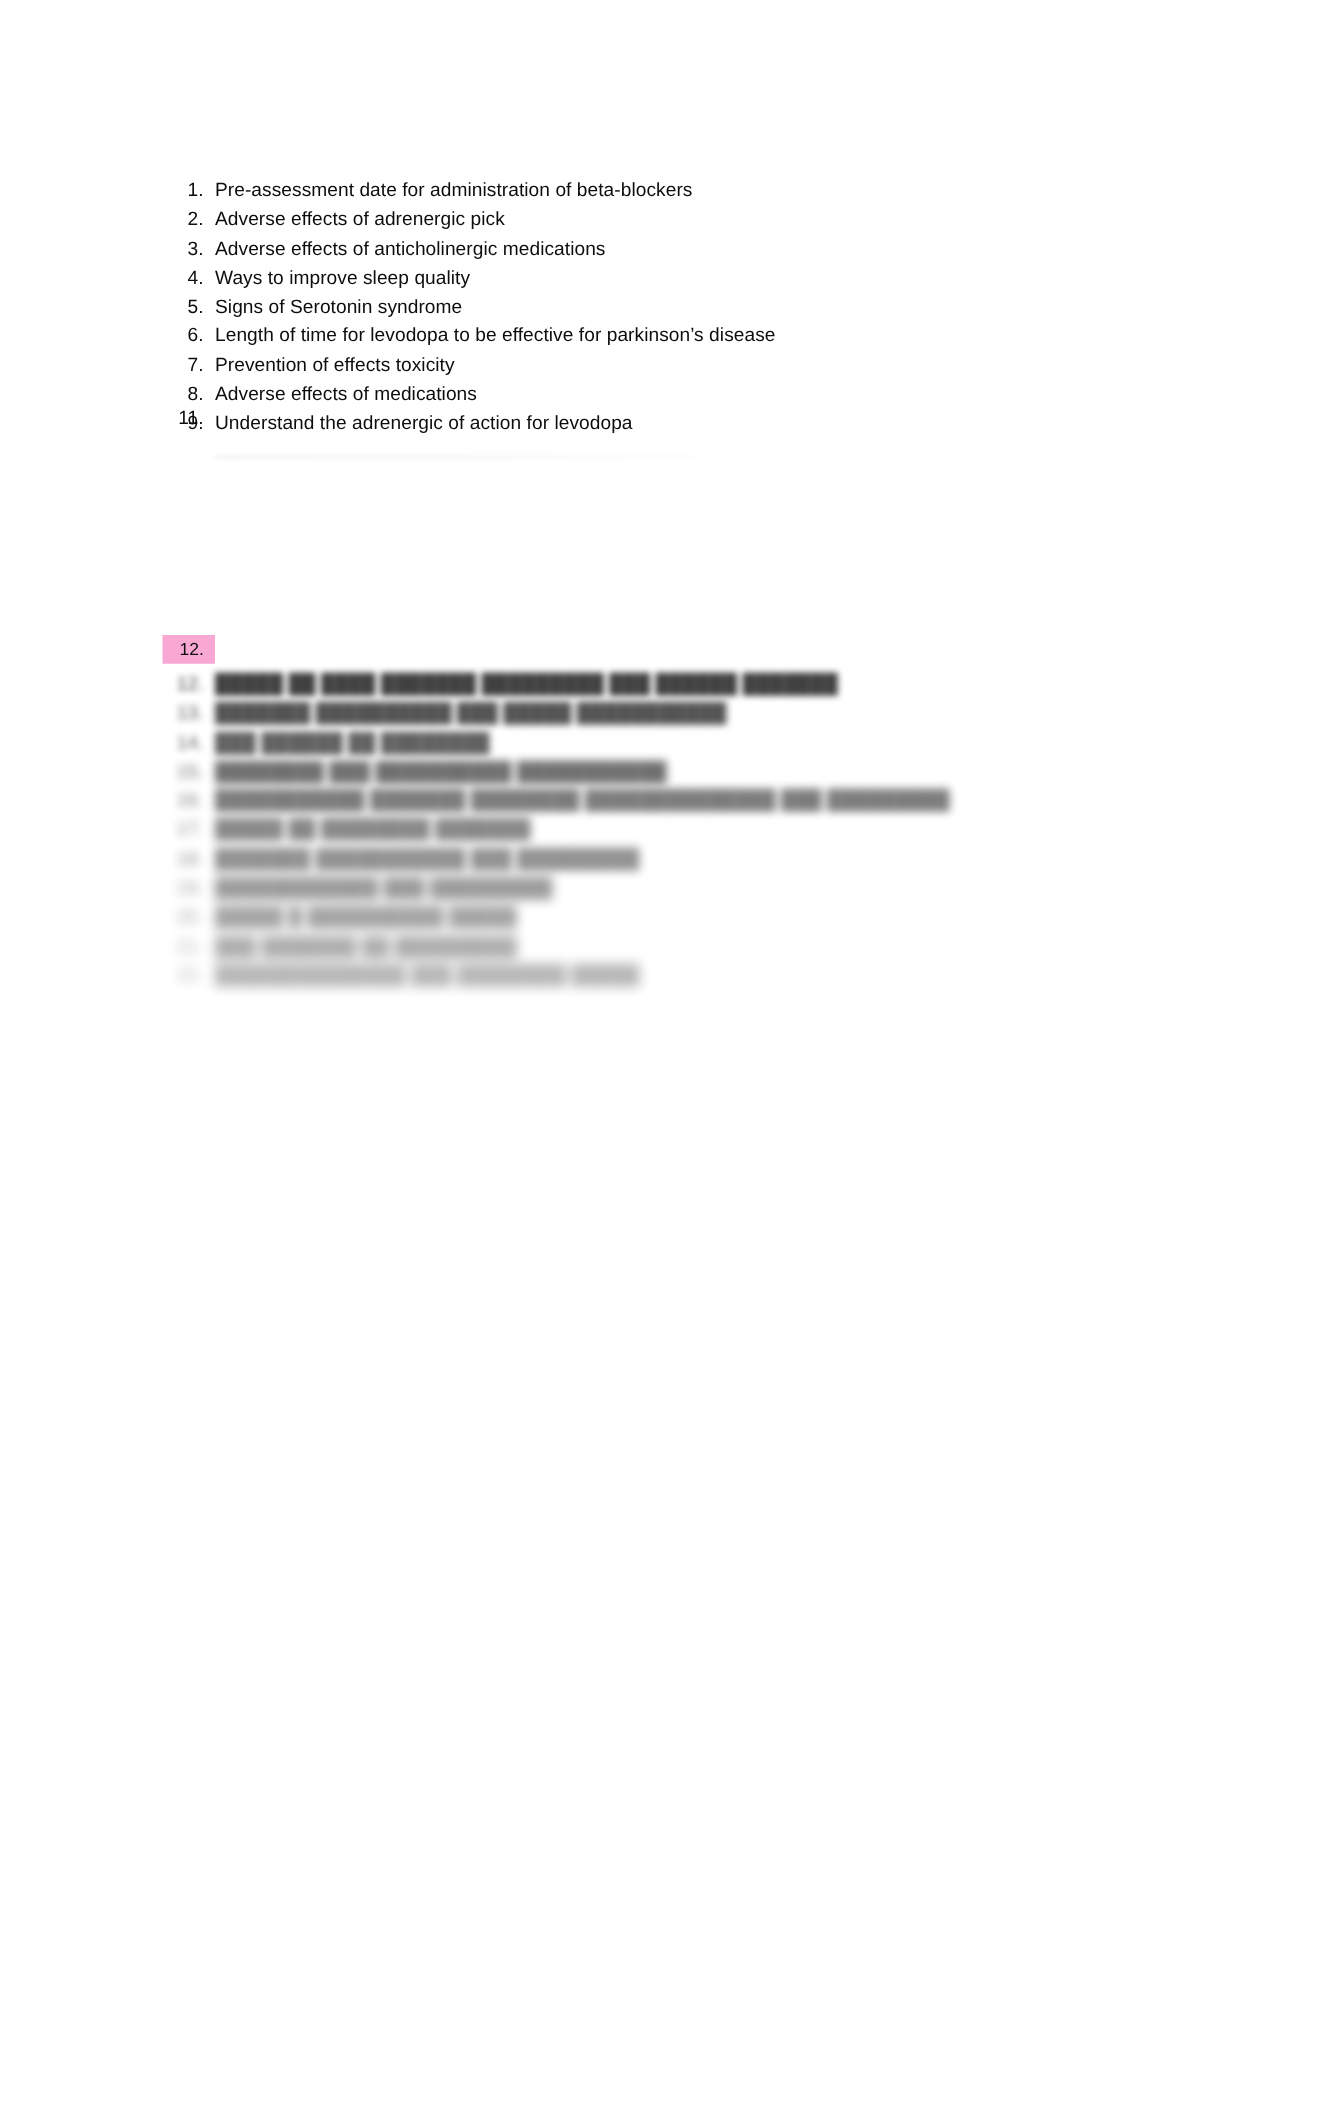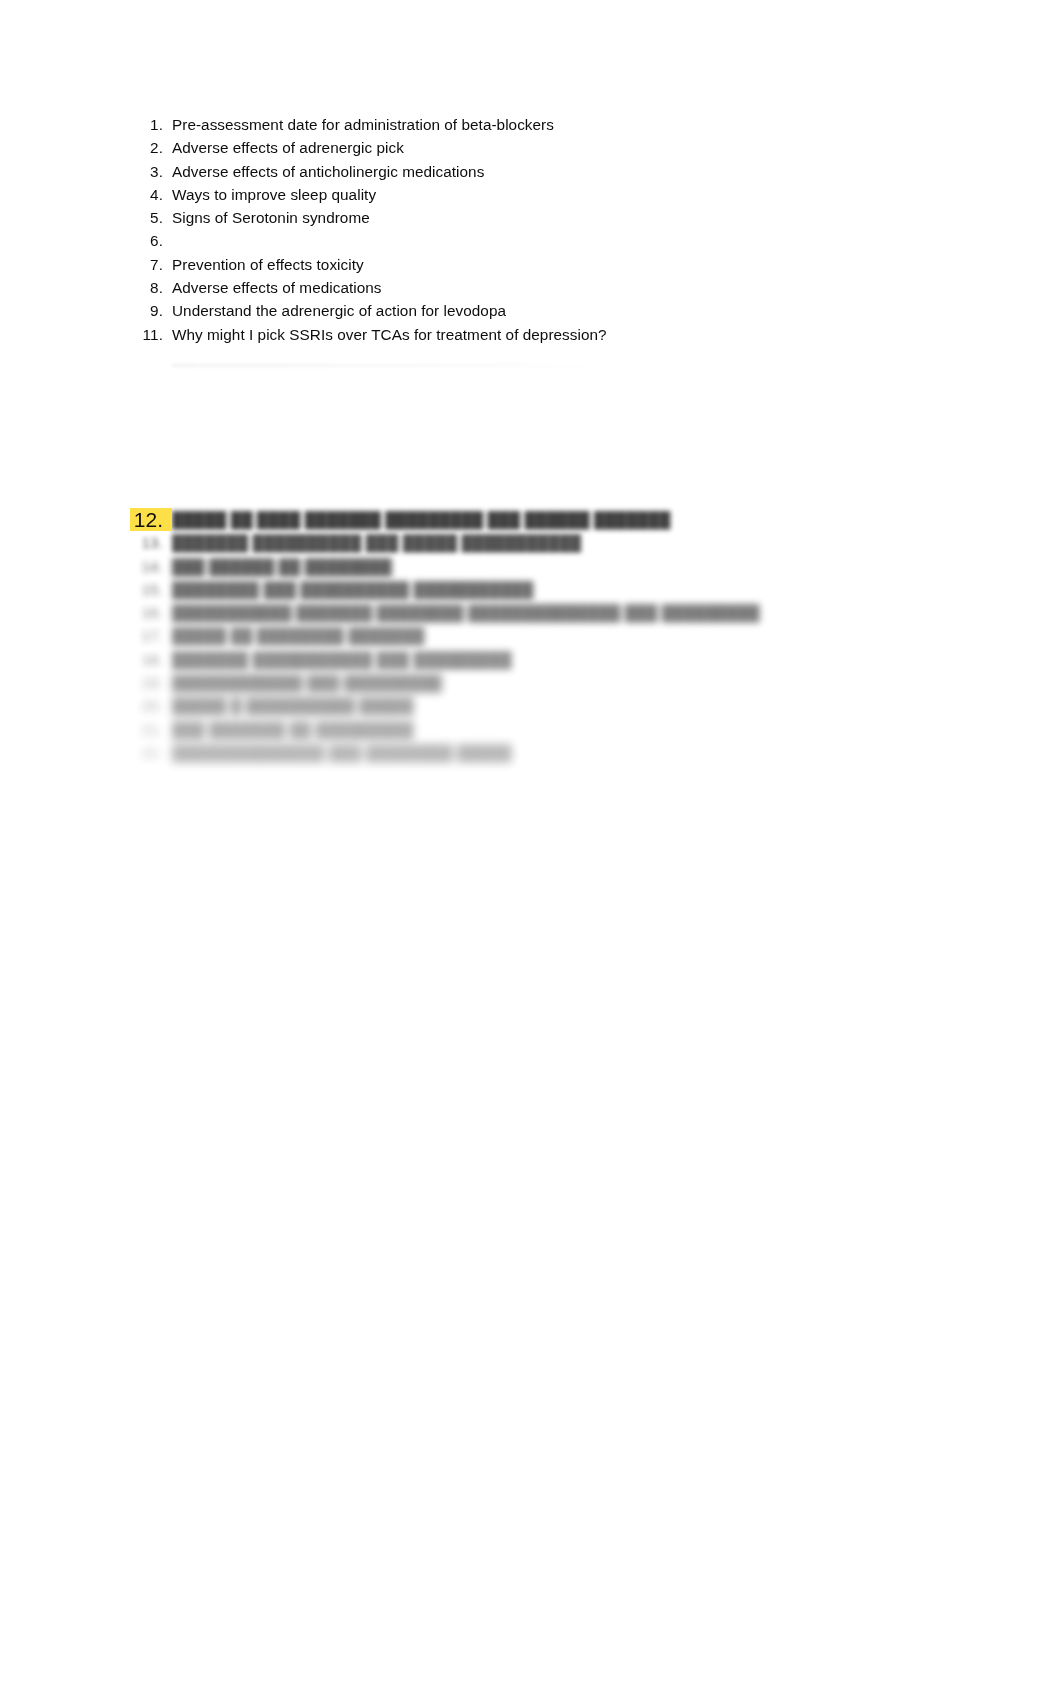--- a/index.html
+++ b/index.html
@@ -46,20 +46,21 @@
   .qnum {
     width: 33px;
     min-width: 33px;
     text-align: right;
     padding-right: 9px;
     box-sizing: content-box;
     letter-spacing: 0.1px;
   }
   .qtext {
     letter-spacing: 0.05px;
+    margin-top: 28px;
   }
 
   
   #list-legible {
     top: 113px;
   }
   #list-legible .qitem {
     padding-left: 130px;
   }
 
@@ -95,25 +96,25 @@
   .blur-layer .qitem:nth-child(11) { filter: blur(4.7px); opacity: 0.30; }
 
   
   .sharp-marker {
     position: absolute;
     left: 130px;
     top: 0;
     width: 33px;
     text-align: right;
     padding-right: 9px;
-    font-size: 21px;
+    font-size: 14px;
     line-height: 23.3px;
     height: 23.3px;
     color: #0d0d0d;
-    background: #fde047;
+    background: #f9a8d4;
     white-space: nowrap;
   }
 
   
   .smudge {
     position: absolute;
     left: 172px;
     top: 364px;
     width: 452px;
     height: 3px;
@@ -149,41 +150,41 @@
       <span class="qtext">Ways to improve sleep quality</span>
     </li>
 
     <li class="qitem">
       <span class="qnum">5.</span>
       <span class="qtext">Signs of Serotonin syndrome</span>
     </li>
 
     <li class="qitem">
       <span class="qnum">6.</span>
+      <span class="qtext">Length of time for levodopa to be effective for parkinson’s disease</span>
     </li>
 
     <li class="qitem">
       <span class="qnum">7.</span>
       <span class="qtext">Prevention of effects toxicity</span>
     </li>
 
     <li class="qitem">
       <span class="qnum">8.</span>
       <span class="qtext">Adverse effects of medications</span>
     </li>
 
     <li class="qitem">
       <span class="qnum">9.</span>
       <span class="qtext">Understand the adrenergic of action for levodopa</span>
     </li>
 
 
     <li class="qitem">
       <span class="qnum">11.</span>
-      <span class="qtext">Why might I pick SSRIs over TCAs for treatment of depression?</span>
     </li>
 
   </ol>
 
   <div class="smudge"></div>
 
   <div id="redacted-block">
 
     <ol class="qlist blur-layer">
 

